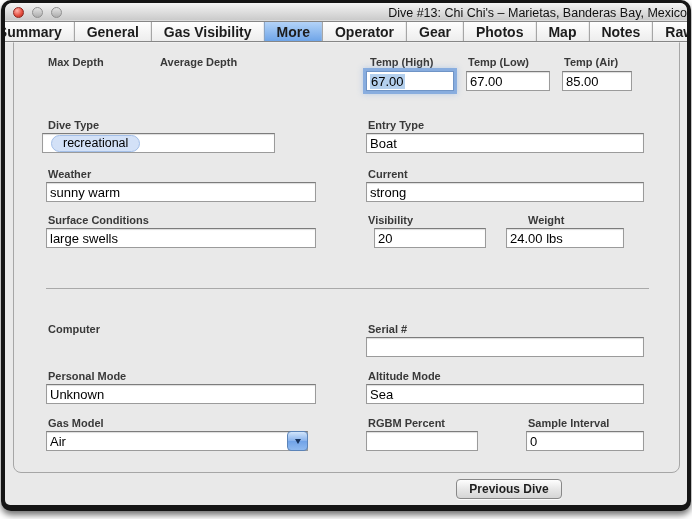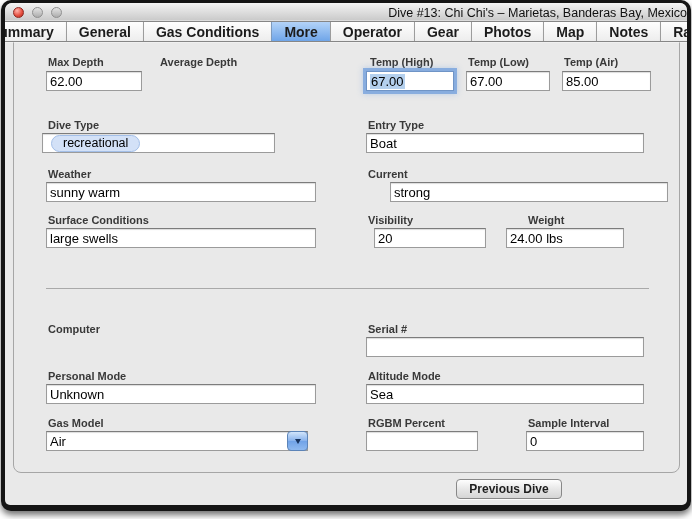--- a/index.html
+++ b/index.html
@@ -94,56 +94,55 @@
     <div class="titlebar">
       <span class="light close"></span>
       <span class="light gray min"></span>
       <span class="light gray zoom"></span>
       <span class="title">Dive #13: Chi Chi's – Marietas, Banderas Bay, Mexico</span>
     </div>
 
     <div class="tabstrip">
       <div class="tab">Summary</div>
       <div class="tab">General</div>
-      <div class="tab">Gas Conditions</div>
+      <div class="tab">Gas Visibility</div>
       <div class="tab selected">More</div>
       <div class="tab">Operator</div>
       <div class="tab">Gear</div>
       <div class="tab">Photos</div>
       <div class="tab">Map</div>
       <div class="tab">Notes</div>
       <div class="tab">Raw</div>
     </div>
 
     <div class="groupbox">
 
       <span class="label y-l1" style="left:34px">Max Depth</span>
-      <input class="field y-f1" style="left: 32px; width: 96px;" value="62.00">
       <span class="label y-l1" style="left:146px">Average Depth</span>
 
       <span class="label y-l1" style="left:356px">Temp (High)</span>
       <div class="field focused y-f1" style="left:352px; width:88px">
         <span class="seltext">67.00</span>
       </div>
       <span class="label y-l1" style="left:454px">Temp (Low)</span>
       <input class="field y-f1" style="left: 452px; width: 84px;" value="67.00">
       <span class="label y-l1" style="left:550px">Temp (Air)</span>
-      <input class="field y-f1" style="left: 548px; width: 89px;" value="85.00">
+      <input class="field y-f1" style="left: 548px; width: 70px;" value="85.00">
 
       <span class="label y-l2" style="left:34px">Dive Type</span>
       <div class="field y-f2" style="left:28px; width:233px">
         <span class="token">recreational</span>
       </div>
       <span class="label y-l2" style="left:354px">Entry Type</span>
       <input class="field y-f2" style="left: 352px; width: 278px;" value="Boat">
 
       <span class="label y-l3" style="left:34px">Weather</span>
       <input class="field y-f3" style="left: 32px; width: 270px;" value="sunny warm">
       <span class="label y-l3" style="left:354px">Current</span>
-      <input class="field y-f3" style="left: 352px; width: 278px; margin-left: 24px;" value="strong">
+      <input class="field y-f3" style="left: 352px; width: 278px;" value="strong">
 
       <span class="label y-l4" style="left:34px">Surface Conditions</span>
       <input class="field y-f4" style="left: 32px; width: 270px;" value="large swells">
       <span class="label y-l4" style="left:354px">Visibility</span>
       <input class="field y-f4" style="left: 352px; width: 112px; margin-left: 8px;" value="20">
       <span class="label y-l4" style="left:514px">Weight</span>
       <input class="field y-f4" style="left: 492px; width: 118px;" value="24.00 lbs">
 
       <div class="divider"></div>
 

